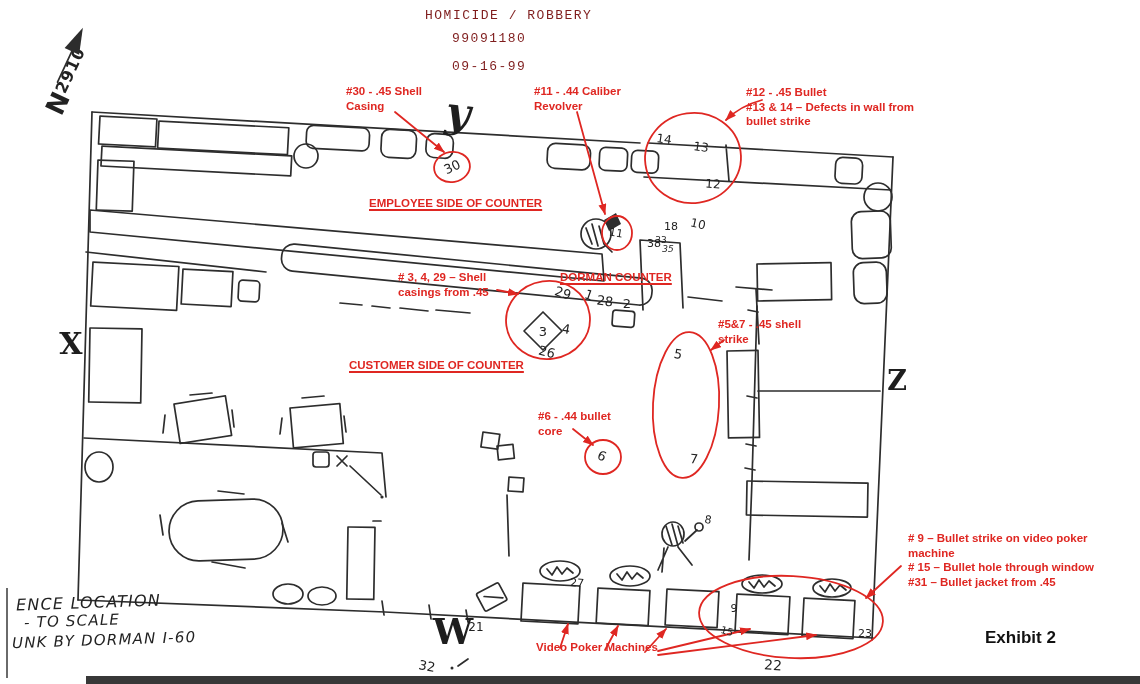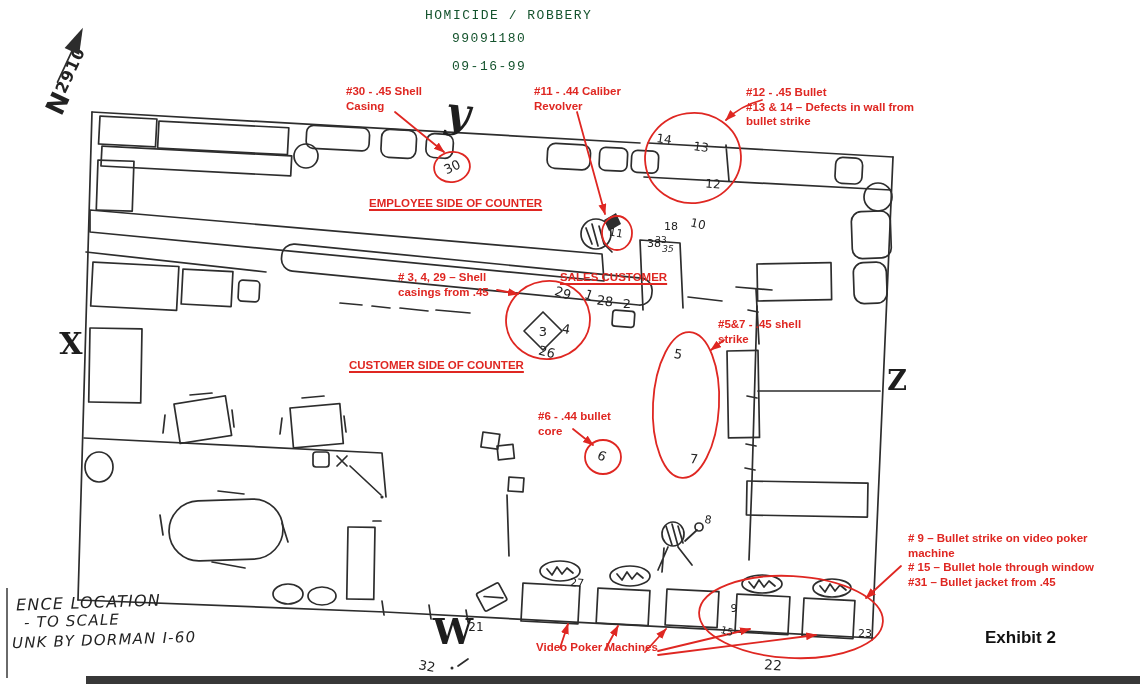--- a/index.html
+++ b/index.html
@@ -1,21 +1,21 @@
 <!DOCTYPE html>
 <html><head>
 <meta charset="utf-8">
 <style>
   * { margin:0; padding:0; box-sizing:border-box; }
   html,body { width:1140px; height:684px; }
   body { position:relative; background:#ffffff; overflow:hidden;
          font-family:"Liberation Sans", sans-serif; }
   
   .typeh { position:absolute; font-family:"Liberation Mono","DejaVu Sans Mono",monospace;
-           color:#14532d; font-size:13px; letter-spacing:1.5px; white-space:nowrap; }
+           color:#7f1d1d; font-size:13px; letter-spacing:1.5px; white-space:nowrap; }
   
   .callout { position:absolute; color:#df2722; font-weight:bold; font-size:11.5px;
              line-height:14.5px; white-space:nowrap; }
   .zone { position:absolute; color:#df2722; font-weight:bold; font-size:11.5px;
           text-decoration:underline; text-decoration-thickness:1.5px;
           text-underline-offset:2px; white-space:nowrap; }
   
   .mark { position:absolute; color:#222; font-family:"DejaVu Sans",sans-serif;
           font-weight:500; white-space:nowrap; }
   .plan-letter { position:absolute; color:#1e1e1e; font-family:"DejaVu Serif",serif;
@@ -219,21 +219,21 @@
   <div>core</div>
 </div>
 <div class="callout" style="left:908px;top:531px">
   <div># 9 – Bullet strike on video poker</div>
   <div>machine</div>
   <div># 15 – Bullet hole through window</div>
   <div>#31 – Bullet jacket from .45</div>
 </div>
 
 <div class="zone" style="left:369px;top:197px">EMPLOYEE SIDE OF COUNTER</div>
-<div class="zone" style="left:560px;top:271px">SALES CUSTOMER</div>
+<div class="zone" style="left:560px;top:271px">DORMAN COUNTER</div>
 <div class="zone" style="left:349px;top:359px">CUSTOMER SIDE OF COUNTER</div>
 <div class="zone" style="left:536px;top:641px;text-decoration:none">Video Poker Machines</div>
 
 <div id="marks">
     <span class="mark" style="left: 452px; top: 167px; font-size: 13px; transform: translate(-50%, -50%) rotate(-25deg);">30</span>
     <span class="mark" style="left: 616px; top: 233px; font-size: 11px; transform: translate(-50%, -50%) rotate(10deg);">11</span>
     <span class="mark" style="left: 664px; top: 139px; font-size: 12px; transform: translate(-50%, -50%) rotate(8deg);">14</span>
     <span class="mark" style="left: 701px; top: 147px; font-size: 12px; transform: translate(-50%, -50%) rotate(8deg);">13</span>
     <span class="mark" style="left: 713px; top: 184px; font-size: 12px; transform: translate(-50%, -50%) rotate(4deg);">12</span>
     <span class="mark" style="left: 646px; top: 243px; font-size: 11px; transform: translate(-50%, -50%) rotate(0deg); margin-left: 8px;">38</span>

